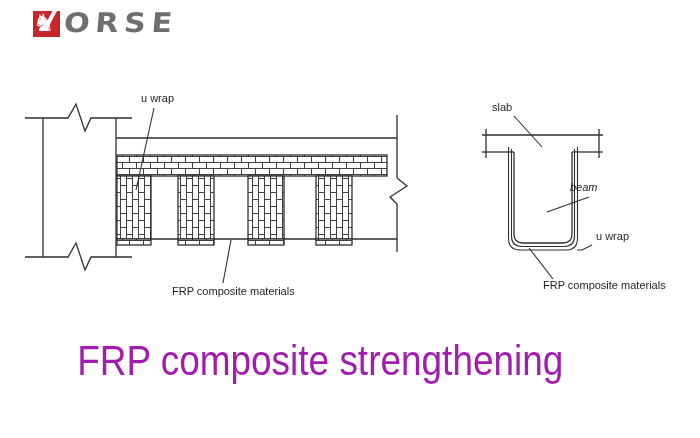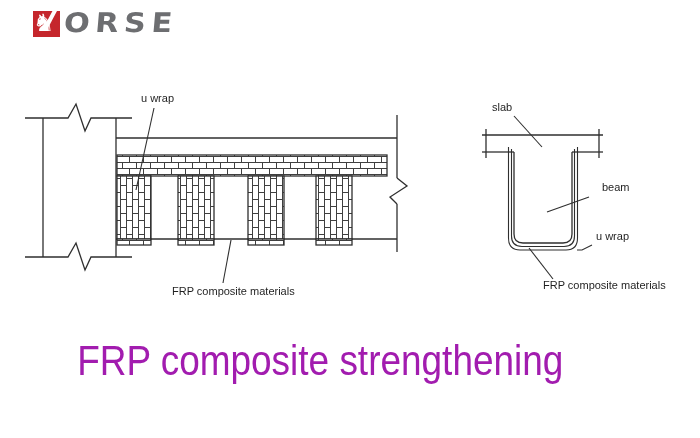--- a/index.html
+++ b/index.html
@@ -119,21 +119,21 @@
       <line x1="589" y1="197" x2="547" y2="212" stroke-width="1.1"></line>
       <polyline points="592,245 582,250 577,250" stroke-width="1.1"></polyline>
       <line x1="553" y1="279" x2="529" y2="248" stroke-width="1.1"></line>
     </g>
   </svg>
 
   <span class="dlabel" style="left:141px;top:92px;">u wrap</span>
   <span class="dlabel" style="left:172px;top:285px;">FRP composite materials</span>
 
   <span class="dlabel" style="left:492px;top:101px;">slab</span>
-  <span class="dlabel" style="left:602px;top:181px;">beam</span>
+  <span class="dlabel" style="left:570px;top:181px;font-style:italic;">beam</span>
   <span class="dlabel" style="left:596px;top:230px;">u wrap</span>
   <span class="dlabel" style="left:543px;top:279px;">FRP composite materials</span>
 
   <div class="title">
     <span>FRP composite strengthening</span>
   </div>
 
 </div>
 
 </body></html>

